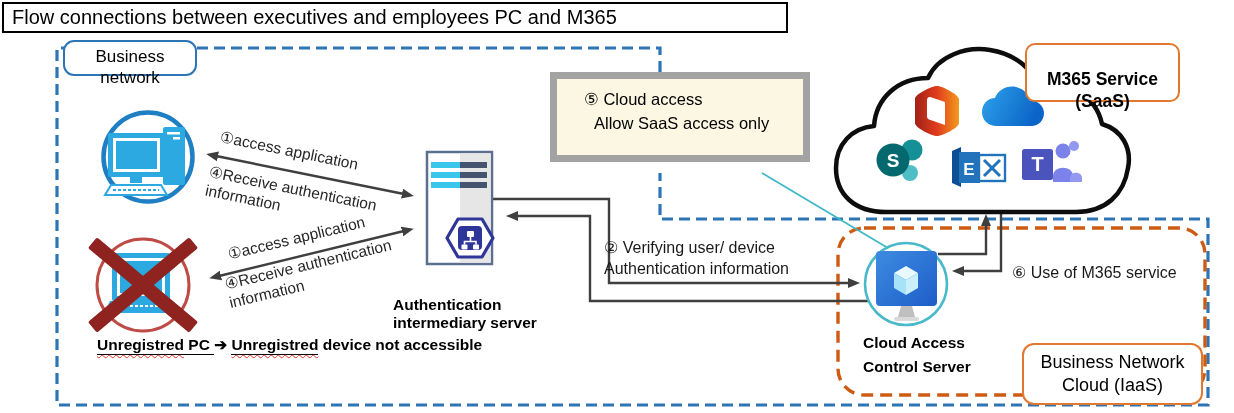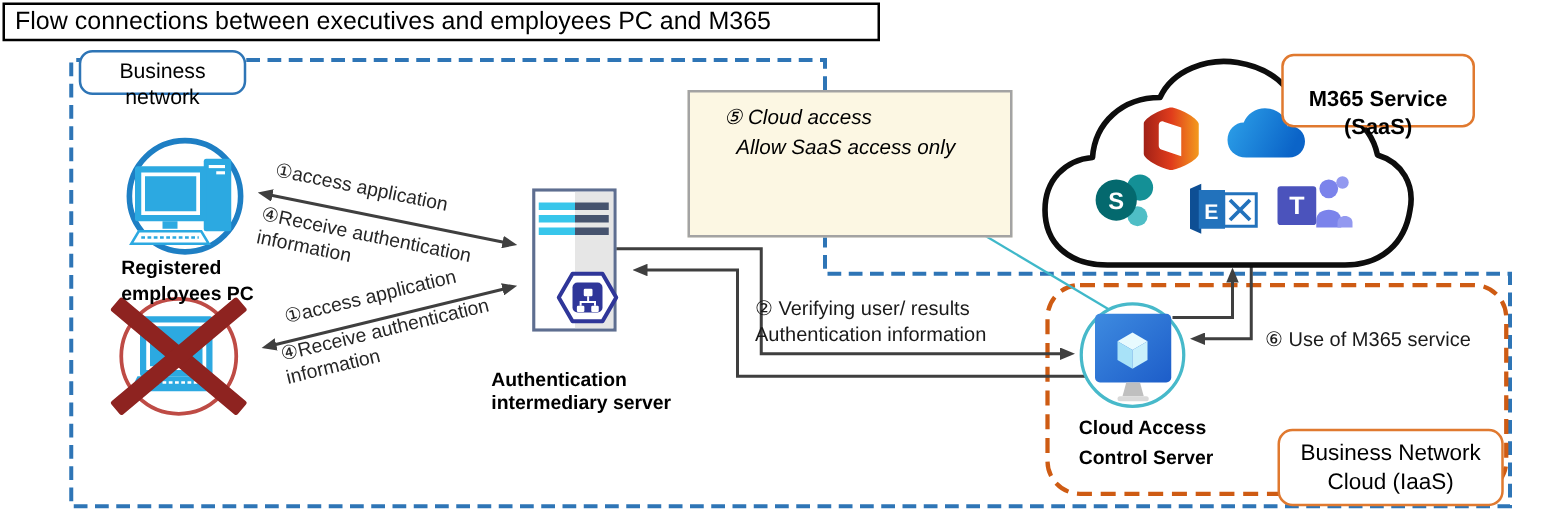--- a/index.html
+++ b/index.html
@@ -1,26 +1,26 @@
 <!DOCTYPE html>
 <html><head>
 <meta charset="utf-8">
 <style>
   html,body{margin:0;padding:0;background:#fff;}
   #canvas{position:relative;width:1234px;height:413px;background:#fff;overflow:hidden;
           font-family:"Liberation Sans",sans-serif;color:#000;}
   .abs{position:absolute;}
   .pre{white-space:pre-line;}
   .box{background:#fff;box-sizing:border-box;}
-  #title-box{left:2px;top:2px;width:702px;height:31px;border:2px solid #000;
+  #title-box{left:2px;top:2px;width:786px;height:31px;border:2px solid #000;
              font-size:20px;line-height:27px;padding-left:8px;}
   #bn-box{left:63px;top:40px;width:134px;height:36px;border:2.5px solid #2E75B6;border-radius:11px;
           font-size:17px;line-height:21px;text-align:center;padding-top:4px;}
-  #note-box{left:550px;top:72px;width:260px;height:118px;background:#FCF7E3;border:2px solid #a3a3a3;
-            font-size:16.5px;line-height:23.5px;padding:9px 0 0 27px;font-style:italic;}
+  #note-box{left:550px;top:72px;width:260px;height:90px;background:#FCF7E3;border:7px solid #a3a3a3;
+            font-size:16.5px;line-height:23.5px;padding:9px 0 0 27px;}
   .note-ind{margin-left:10px;}
   #m365-box{left:1025px;top:43px;width:155px;height:59px;border:2.5px solid #E0792F;border-radius:10px;
             font-weight:bold;font-size:17.5px;line-height:21.5px;text-align:center;padding-top:24px;}
   #iaas-box{left:1022px;top:343px;width:181px;height:62px;border:2.5px solid #E0792F;border-radius:12px;
             font-size:18px;line-height:23px;text-align:center;padding-top:6px;}
   .node-label{font-weight:bold;font-size:15.5px;line-height:21px;}
   .flow-label{font-size:15.5px;line-height:18.5px;color:#262626;}
   .flow-label-big{font-size:16px;line-height:21px;color:#1a1a1a;}
   .rot-a{transform:rotate(11.5deg);transform-origin:0 0;}
   .rot-b{transform:rotate(-13.5deg);transform-origin:0 0;}
@@ -175,33 +175,32 @@
     <div>⑤ Cloud access</div>
     <div class="note-ind">Allow SaaS access only</div>
   </div>
 
   <div id="m365-box" class="abs box pre">M365 Service
 (SaaS)</div>
 
   <div id="iaas-box" class="abs box pre">Business Network
 Cloud (IaaS)</div>
 
-  <div class="abs node-label pre" style="left:97px;top:204px;">Registered
-employees PC</div>
   <div class="abs node-label pre" style="left:393px;top:272px;line-height:17.5px;margin-top:24px;">Authentication
 intermediary server</div>
   <div class="abs node-label pre" style="left:863px;top:331px;line-height:24px;">Cloud Access
 Control Server</div>
 
   <div class="abs flow-label rot-a" style="left:222px;top:128px;">①access application</div>
   <div class="abs flow-label rot-a pre" style="left:211px;top:163px;">④Receive authentication
 information</div>
 
   <div class="abs flow-label rot-b" style="left:226px;top:246px;">①access application</div>
   <div class="abs flow-label rot-b pre" style="left:223px;top:276px;">④Receive authentication
 information</div>
 
-  <div class="abs flow-label-big pre" style="left:604px;top:237px;">② Verifying user/ results
+  <div class="abs flow-label-big pre" style="left:604px;top:237px;">② Verifying user/ device
 Authentication information</div>
   <div class="abs flow-label-big" style="left:1012px;top:262px;">⑥ Use of M365 service</div>
 
+  <div id="unreg-caption" class="abs"><span class="ul"><span class="wavy">Unregistred</span><span> PC </span></span><span>➔</span> <span class="ul wavy">Unregistred</span><span> device not accessible</span></div>
 
 </div>
 
 </body></html>

